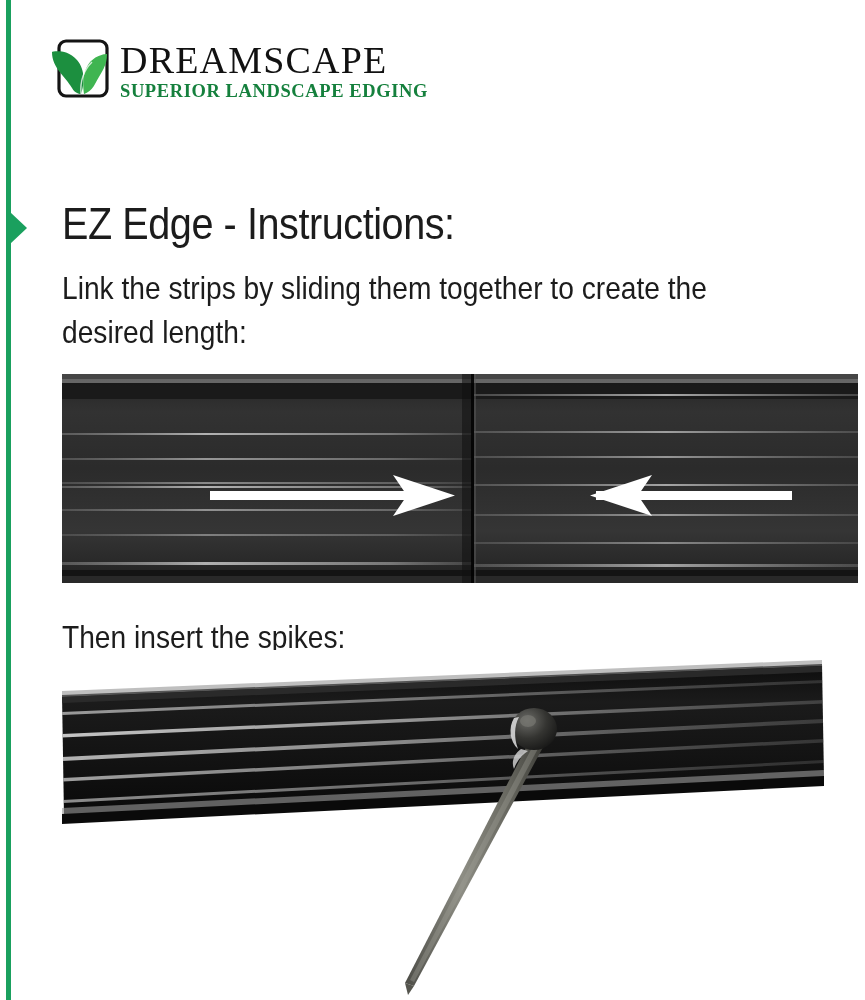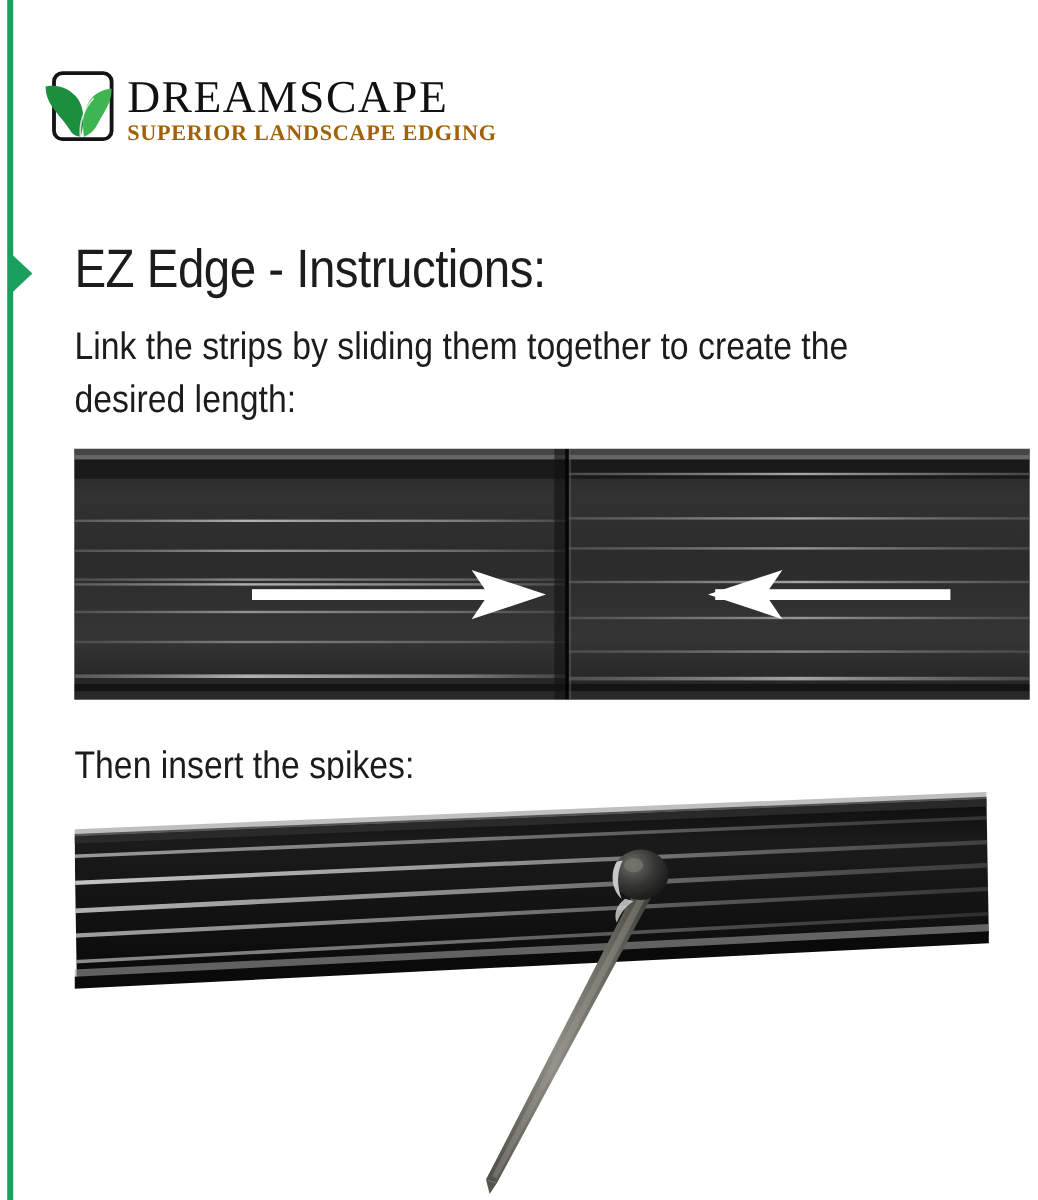--- a/index.html
+++ b/index.html
@@ -35,25 +35,24 @@
     width: 0;
     height: 0;
     border-top: 16px solid transparent;
     border-bottom: 16px solid transparent;
     border-left: 17px solid #1aa05e;
   }
 
   
   .logo {
     position: absolute;
-    left: 36px;
+    left: 50px;
     top: 38px;
     display: flex;
-    align-items: center;
-    margin-top: 20px;
+    align-items: flex-start;
   }
   .logo-mark {
     width: 62px;
     height: 64px;
     position: relative;
     flex: 0 0 auto;
   }
   .logo-wordmark {
     margin-left: 8px;
     padding-top: 2px;
@@ -66,21 +65,21 @@
     color: #111111;
     white-space: nowrap;
     font-variant: small-caps;
     font-weight: 400;
   }
   .logo-sub {
     font-family: "Liberation Serif", serif;
     font-size: 18.5px;
     line-height: 20px;
     letter-spacing: 0.6px;
-    color: #a16207;
+    color: #15803d;
     white-space: nowrap;
     font-weight: 700;
     margin-top: 1px;
   }
 
   
   .heading {
     position: absolute;
     left: 62px;
     top: 198px;

